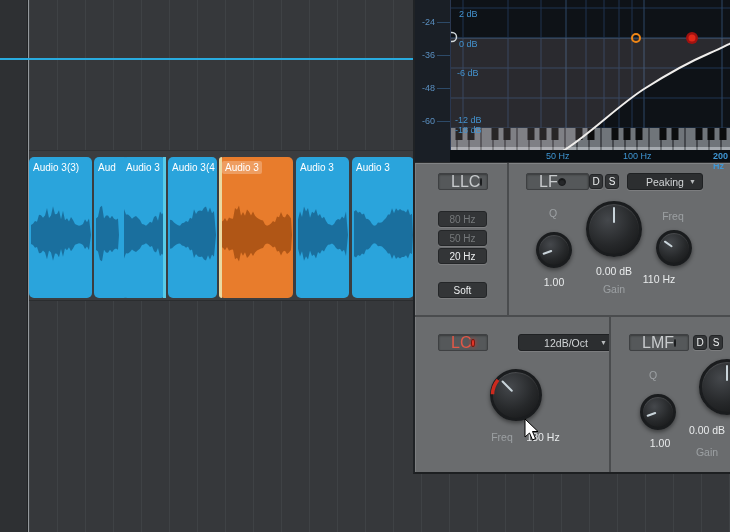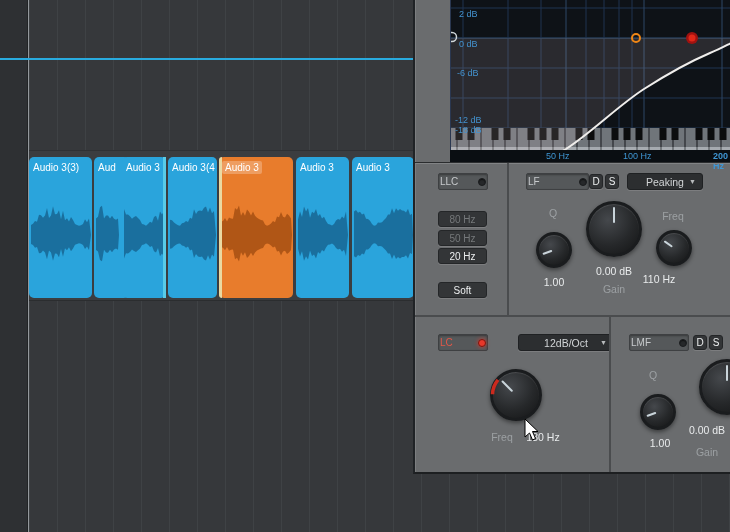--- a/index.html
+++ b/index.html
@@ -35,23 +35,23 @@
   #freqrow{position:absolute;left:35px;top:150px;width:282px;height:12px;background:#0a0e12;}
   .flabel{position:absolute;top:1px;font-size:9px;color:#3f96d4;}
   
   #controls{position:absolute;left:0;top:162px;width:317px;height:312px;border-top:1px solid #2a2c2e;
     box-shadow:inset 0 1px 0 #818385;}
   .panel{position:absolute;overflow:hidden;}
   #panel-llc{left:0;top:0;width:92px;height:152px;}
   #panel-lf{left:92px;top:0;width:225px;height:152px;border-left:2px solid #4a4c4e;}
   #panel-lc{left:0;top:152px;width:194px;height:160px;border-top:2px solid #4a4c4e;}
   #panel-lmf{left:194px;top:152px;width:123px;height:160px;border-top:2px solid #4a4c4e;border-left:2px solid #4a4c4e;}
-  .hdr{position:absolute;display:flex;align-items:center;justify-content:space-between;
+  .hdr{position:absolute;display:flex;align-items:center;justify-content:flex-start;
     background:#55585a;border:1px solid #3e4042;border-radius:2px;
-    box-shadow:inset 0 1px 2px rgba(0,0,0,.35);padding:0 1px;font-size:10px;color:#c7cacc;}
+    box-shadow:inset 0 1px 2px rgba(0,0,0,.35);padding:0 12px;font-size:16px;color:#c7cacc;}
   .hdr.red{color:#e25848;}
   .led{width:8px;height:8px;border-radius:50%;background:#26282a;border:1px solid #1a1c1e;
     box-shadow:inset 0 1px 1px rgba(0,0,0,.6);}
   .led.on{background:#e8382a;border-color:#7a150e;box-shadow:0 0 4px rgba(232,56,42,.8);}
   .btn{position:absolute;background:#333537;border:1px solid #242628;border-radius:3px;
     box-shadow:0 1px 0 rgba(255,255,255,.12);font-size:10px;color:#eceeef;
     display:flex;align-items:center;justify-content:center;}
   .btn.dim{color:#75787a;}
   .dd{position:absolute;background:#2c2e30;border:1px solid #1f2123;border-radius:3px;
     box-shadow:0 1px 0 rgba(255,255,255,.12);font-size:10.5px;color:#d2d5d7;
@@ -98,20 +98,30 @@
         </svg><span class="clip-label">Audio 3</span></div>
       <div class="clip blue" style="left: 352px; width: 62px;"><svg width="62" height="141">
           <path d="M2,78 L2,54.4 L4,53.0 L6,55.7 L8,54.8 L10,57.5 L12,56.5 L14,61.7 L16,62.0 L18,63.8 L20,67.1 L22,68.7 L24,68.3 L26,65.5 L28,65.8 L30,65.3 L32,62.9 L34,60.9 L36,57.6 L38,57.5 L40,51.3 L42,56.3 L44,51.2 L46,53.7 L48,52.0 L50,53.5 L52,53.7 L54,55.5 L56,51.7 L58,58.1 L60,56.8 L61,78 L60,97.1 L58,95.9 L56,101.6 L54,98.3 L52,99.9 L50,100.1 L48,101.4 L46,99.9 L44,102.1 L42,97.5 L40,102.0 L38,96.4 L36,96.4 L34,93.4 L32,91.6 L30,89.4 L28,89.0 L26,89.3 L24,86.7 L22,86.3 L20,87.8 L18,90.8 L16,92.4 L14,92.6 L12,97.4 L10,96.5 L8,98.9 L6,98.1 L4,100.5 L2,99.2 Z" fill="#1a6f9e"></path>
         </svg><span class="clip-label">Audio 3</span></div>
     </div>
   <div class="sliver" style="left:163px;width:3px;background:#58cbe8;"></div>
   <div class="sliver" style="left:219px;width:3px;background:#ead9a2;border-radius:3px 0 0 3px;"></div>
 
   <div id="eqwin">
 
+    <div id="meter-scale">
+      <div class="mlabel" style="top:17px;">-24</div>
+      <div class="mlabel" style="top:50px;">-36</div>
+      <div class="mlabel" style="top:83px;">-48</div>
+      <div class="mlabel" style="top:116px;">-60</div>
+      <div class="mtick" style="top:22px;"></div>
+      <div class="mtick" style="top:55px;"></div>
+      <div class="mtick" style="top:88px;"></div>
+      <div class="mtick" style="top:121px;"></div>
+    </div>
 
     <div id="graph">
       <svg width="282" height="162">
 
         <line x1="0" y1="8" x2="282" y2="8" stroke="#1f3552" stroke-width="1"></line>
         <line x1="0" y1="38" x2="282" y2="38" stroke="#2e4e74" stroke-width="1"></line>
         <line x1="0" y1="68" x2="282" y2="68" stroke="#1f3552" stroke-width="1"></line>
         <line x1="0" y1="98" x2="282" y2="98" stroke="#1f3552" stroke-width="1"></line>
         <line x1="0" y1="128" x2="282" y2="128" stroke="#1f3552" stroke-width="1"></line>
 

